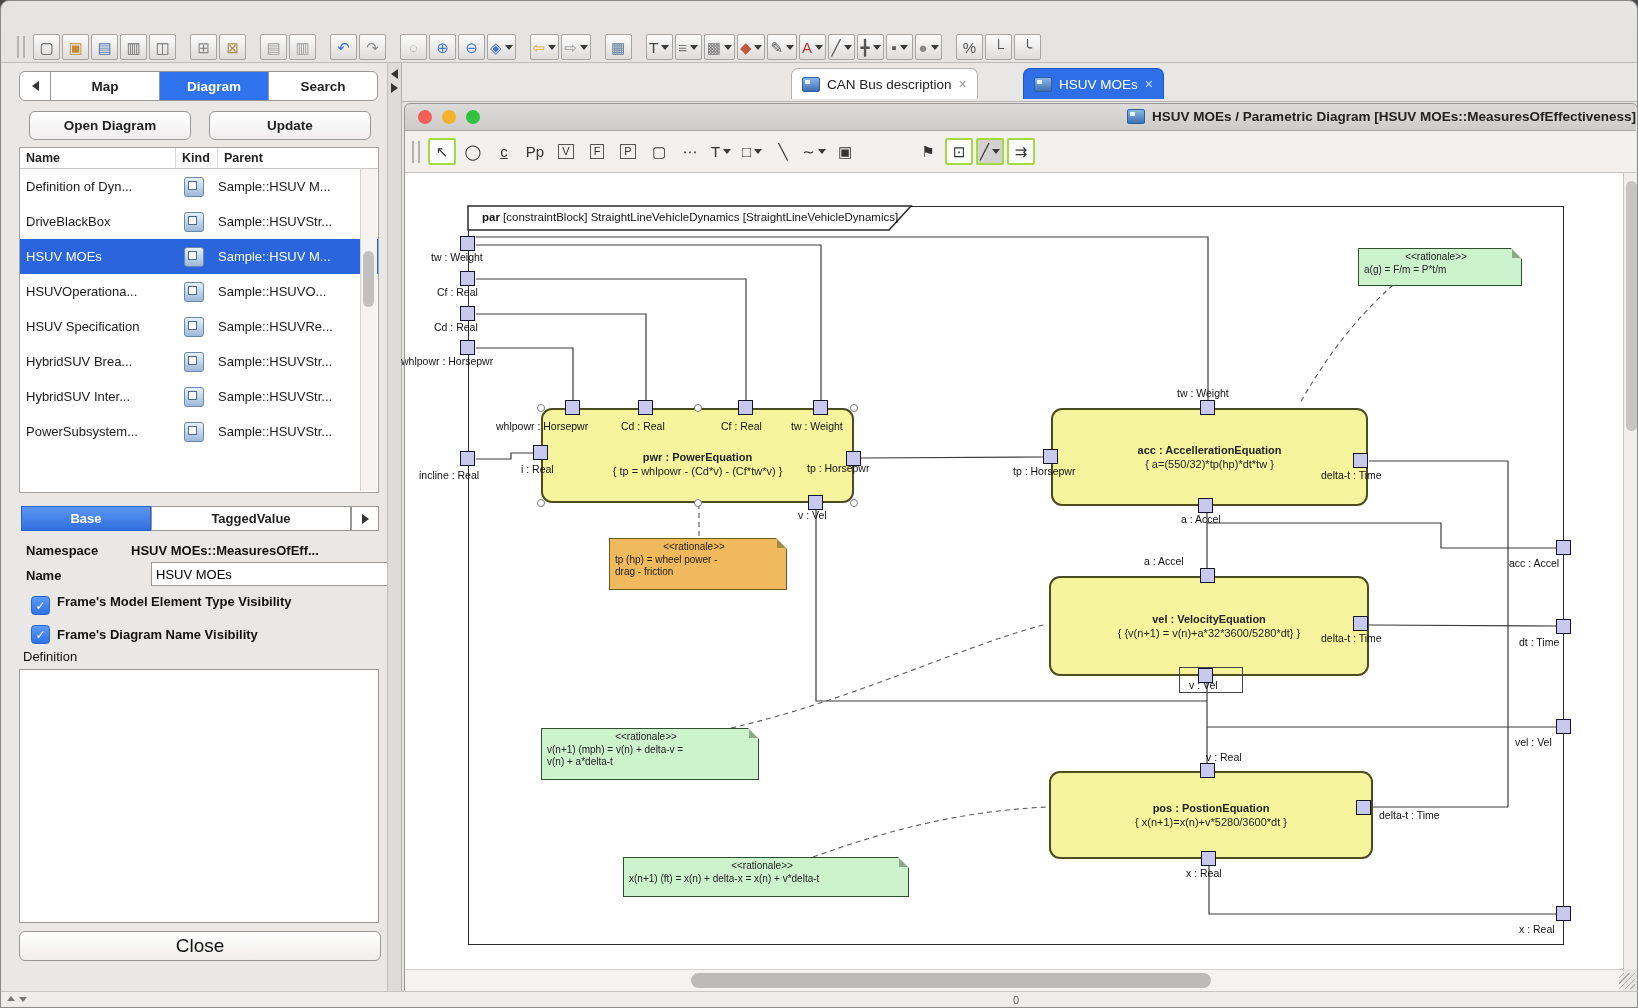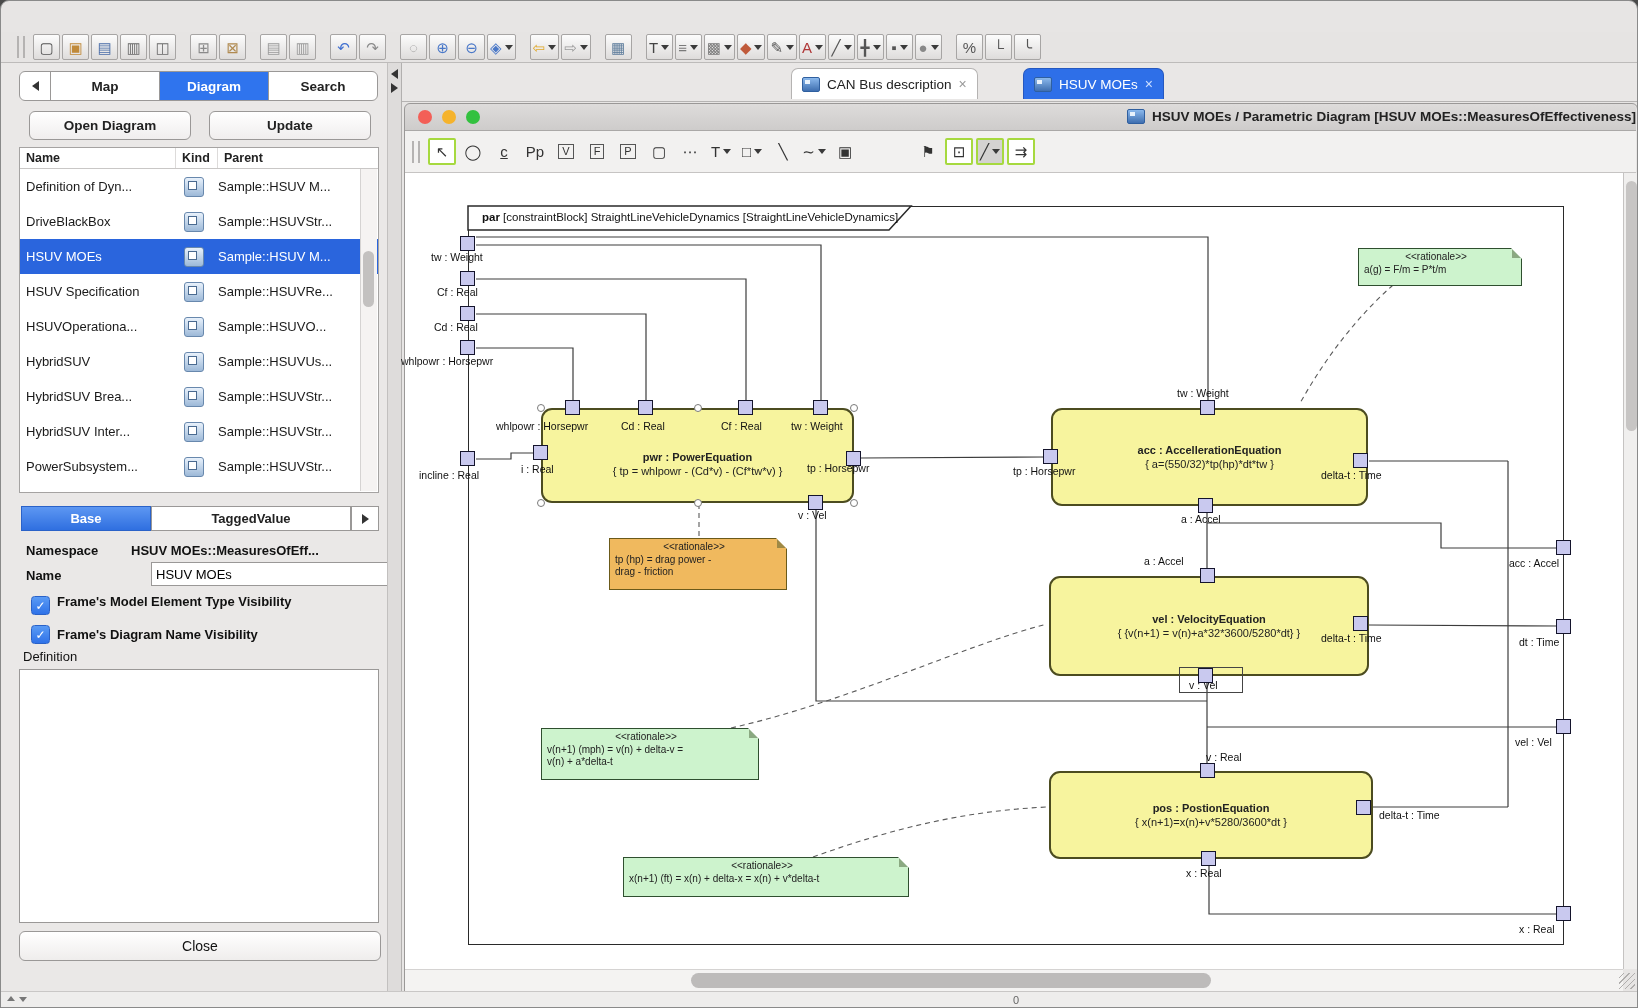--- a/index.html
+++ b/index.html
@@ -38,21 +38,21 @@
   #list-scroll{position:absolute;right:1px;top:21px;width:16px;bottom:1px;background:#f5f3f2;border-left:1px solid #d5d3d2;}
   #list-thumb{position:absolute;left:2px;top:82px;width:11px;height:56px;background:#c3c1c0;border-radius:6px;}
   
   .ptab{position:absolute;height:25px;display:flex;align-items:center;justify-content:center;font-size:13px;font-weight:700;border:1px solid #9a9897;background:#fff;color:#222;box-sizing:border-box;}
   .ptab.active{background:linear-gradient(#5d97f2,#2f6fe0);color:#fff;border-color:#2a62c8;}
   .plbl{position:absolute;font-size:13px;color:#111;}
   #name-input{position:absolute;left:132px;top:56px;width:228px;height:20px;border:1px solid #9a9897;font-size:13px;font-family:"Liberation Sans",sans-serif;padding:1px 4px;background:#fff;}
   .cb{position:absolute;width:17px;height:17px;background:linear-gradient(#5a9bf5,#2f72e8);border:1px solid #2a62c8;border-radius:3.5px;color:#fff;display:flex;align-items:center;justify-content:center;font-size:12px;}
   .cb::after{content:'✓';}
   #def-box{position:absolute;left:0px;top:163px;width:360px;height:254px;background:#fff;border:1px solid #9a9897;box-sizing:border-box;}
-  #close-btn{position:absolute;left:0px;top:425px;width:360px;height:28px;background:linear-gradient(#ffffff,#efedec);border:1px solid #9a9897;border-radius:6px;display:flex;align-items:center;justify-content:center;font-size:14px;color:#111;}
+  #close-btn{position:absolute;left:0px;top:425px;width:360px;height:28px;background:linear-gradient(#ffffff,#efedec);border:1px solid #9a9897;border-radius:6px;display:flex;align-items:center;justify-content:center;font-size:19px;color:#111;}
   
   #tabstrip{left:401px;top:62px;width:1237px;height:39px;background:#e9e7e6;border-bottom:1px solid #b5b3b2;box-sizing:border-box;}
   .etab{position:absolute;top:5px;height:31px;display:flex;align-items:center;gap:7px;padding:0 10px;border:1px solid #b5b3b2;border-bottom:none;border-radius:7px 7px 0 0;background:#fff;font-size:13.5px;color:#222;box-sizing:border-box;}
   .etab.active{background:var(--tab-blue);color:#fff;border-color:#2558c0;}
   .dg-ico{width:16px;height:13px;border-radius:2px;background:linear-gradient(#8ab8ec,#3f6fb0);border:1px solid #2f5f9f;position:relative;flex:none;}
   .dg-ico::after{content:'';position:absolute;left:2px;top:2px;width:5px;height:4px;background:#e8f2fc;}
   .tab-close{font-size:14px;color:#999;}
   .etab.active .tab-close{color:#cfe0ff;}
   #docwin-border{left:403px;top:102px;width:1232px;height:888px;border:1px solid #9a9897;border-radius:6px 6px 0 0;pointer-events:none;z-index:20;}
   #doc-titlebar{left:403px;top:102px;width:1232px;height:28px;background:linear-gradient(#dedcdb,#cecccb);border-bottom:1px solid #aaa8a7;border-radius:6px 6px 0 0;box-sizing:border-box;}
@@ -291,36 +291,31 @@
             <span class="lparent">Sample::HSUVStr...</span>
           </div>
 
           <div class="lrow selected">
             <span class="lname">HSUV MOEs</span>
             <span class="kicon"></span>
             <span class="lparent">Sample::HSUV M...</span>
           </div>
 
           <div class="lrow">
+            <span class="lname">HSUVOperationa...</span>
+            <span class="kicon"></span>
+            <span class="lparent">Sample::HSUVO...</span>
+          </div>
+
+          <div class="lrow">
             <span class="lname">HSUV Specification</span>
             <span class="kicon"></span>
             <span class="lparent">Sample::HSUVRe...</span>
           </div>
 
-          <div class="lrow">
-            <span class="lname">HSUVOperationa...</span>
-            <span class="kicon"></span>
-            <span class="lparent">Sample::HSUVO...</span>
-          </div>
-
-          <div class="lrow">
-            <span class="lname">HybridSUV</span>
-            <span class="kicon"></span>
-            <span class="lparent">Sample::HSUVUs...</span>
-          </div>
 
           <div class="lrow">
             <span class="lname">HybridSUV Brea...</span>
             <span class="kicon"></span>
             <span class="lparent">Sample::HSUVStr...</span>
           </div>
 
           <div class="lrow">
             <span class="lname">HybridSUV Inter...</span>
             <span class="kicon"></span>
@@ -598,21 +593,21 @@
   <div class="note green" style="left:1357px;top:247px;width:164px;height:38px;">
     <div class="fold"></div>
       <div class="fold2"></div>
     <div class="stereo">&lt;&lt;rationale&gt;&gt;</div>
     <div>a(g) = F/m = P*t/m</div>
   </div>
   <div class="note orange" style="left:608px;top:537px;width:178px;height:52px;">
     <div class="fold"></div>
       <div class="fold2"></div>
     <div class="stereo">&lt;&lt;rationale&gt;&gt;</div>
-    <div>tp (hp) = drag power -</div>
+    <div>tp (hp) = wheel power -</div>
     <div>drag - friction</div>
   </div>
   <div class="note green" style="left:540px;top:727px;width:218px;height:52px;">
     <div class="fold"></div>
       <div class="fold2"></div>
     <div class="stereo">&lt;&lt;rationale&gt;&gt;</div>
     <div>v(n+1) (mph) = v(n) + delta-v =</div>
     <div>v(n) + a*delta-t</div>
   </div>
   <div class="note green" style="left:622px;top:856px;width:286px;height:40px;">

